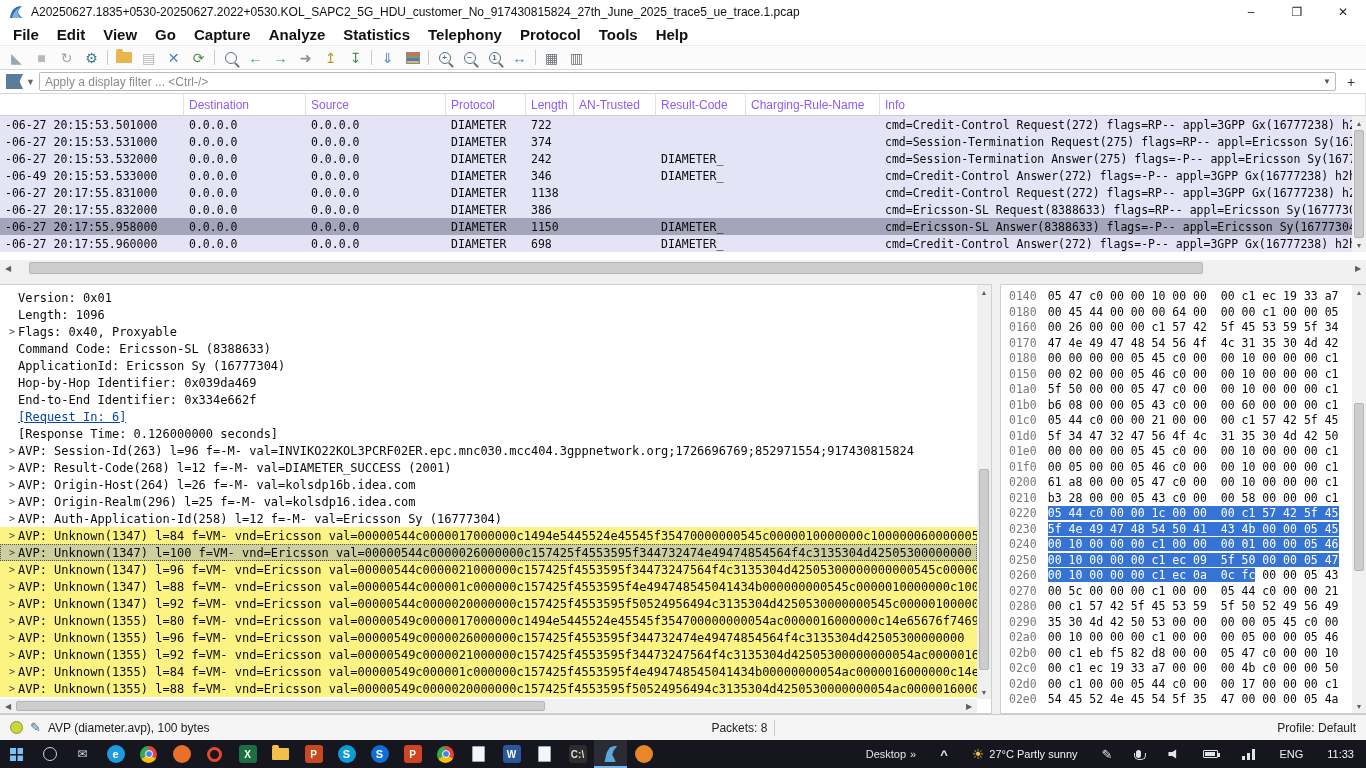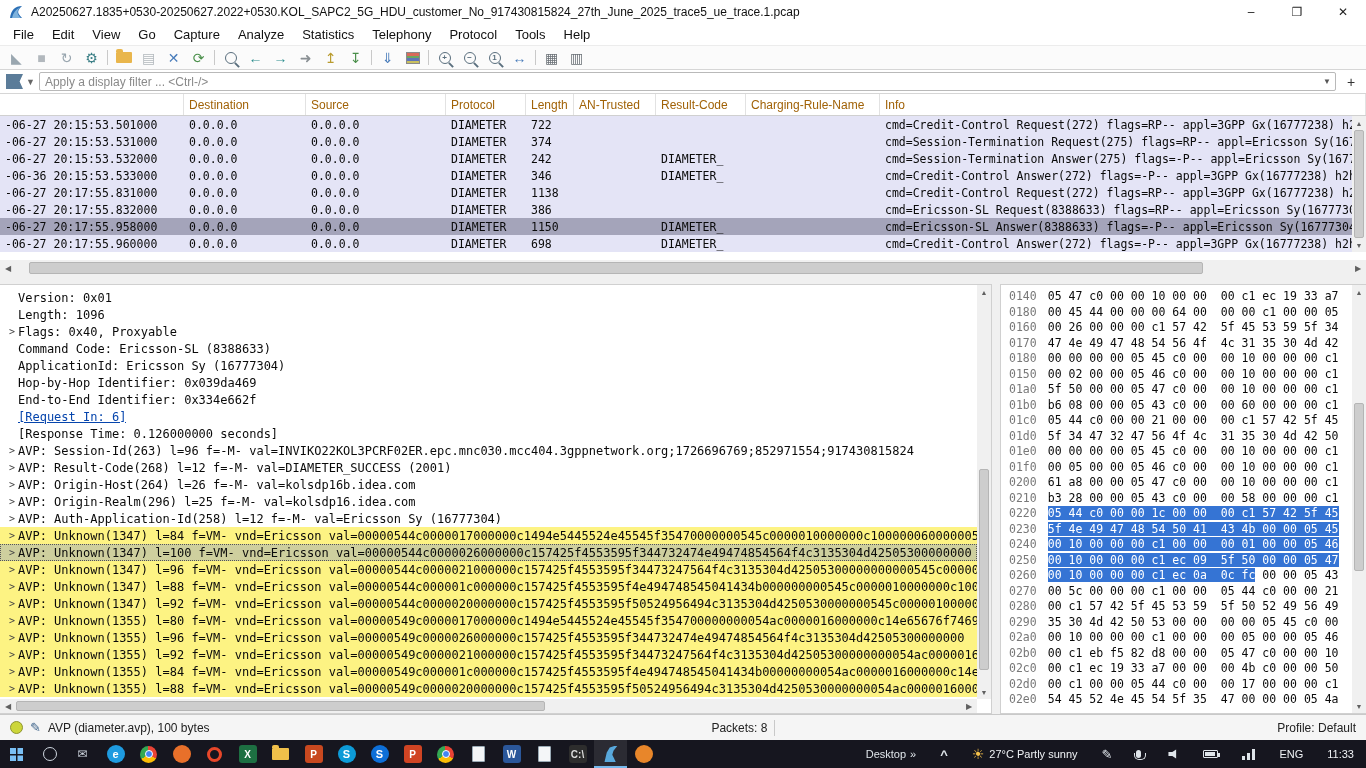--- a/index.html
+++ b/index.html
@@ -7,21 +7,21 @@
 
   
   .titlebar { height:24px; display:flex; align-items:center; background:#fff; padding-left:8px; }
   .app-icon svg { display:block; }
   .title-text { font-size:12px; color:#111; margin-left:7px; white-space:nowrap; overflow:hidden; flex:1; }
   .win-controls { display:flex; height:24px; }
   .wc { width:46px; display:flex; align-items:center; justify-content:center; font-size:12px; color:#222; }
 
   
   .menubar { height:21px; display:flex; align-items:center; background:#fff; padding-left:4px; }
-  .menu-item { font-size:13px; color:#111; padding:2px 9px; }
+  .menu-item { font-size:15px; color:#111; padding:2px 9px;font-weight:bold; }
 
   
   .toolbar { height:25px; background:#fbfbfb; border-top:1px solid #ececec; border-bottom:1px solid #d6d6d6; display:flex; align-items:center; padding-left:4px; }
   .tbtn { width:25px; height:22px; display:flex; align-items:center; justify-content:center; font-size:14px; position:relative; }
   .tglyph { line-height:1; }
   .tbtn.tsep { width:7px; }
   .tbtn.tsep::before { content:""; width:1px; height:15px; background:#c9c9c9; }
   .tbtn.folder-ic .tglyph { width:16px; height:11px; background:#e9b64c; border-radius:1px; position:relative; }
   .tbtn.folder-ic .tglyph::before { content:""; position:absolute; top:-3px; left:0; width:7px; height:3px; background:#e9b64c; border-radius:2px 2px 0 0; }
   .tbtn.mag .tglyph { width:12px; height:12px; border:1.6px solid #5a6f7e; border-radius:50%; font-size:8px; color:#5a6f7e; display:flex; align-items:center; justify-content:center; font-weight:bold; }
@@ -35,21 +35,21 @@
   .fb-input-wrap { flex:1; height:19px; position:relative; display:flex; align-items:center; }
   .fb-input { width:100%; height:19px; border:1px solid #b9b9b9; border-radius:2px; font-size:12px; padding:0 18px 0 5px; color:#222; font-family:"Liberation Sans",sans-serif; }
   .fb-input::placeholder { color:#8a8a8a; }
   .fb-caret { position:absolute; right:5px; font-size:8px; color:#555; }
   .fb-plus { width:22px; height:19px; display:flex; align-items:center; justify-content:center; font-size:14px; color:#333; border:1px solid transparent; margin-left:4px; }
 
   
   .plist { position:relative; background:#fff; }
   .pgrid { display:grid; grid-template-columns:184px 122px 140px 80px 48px 82px 90px 134px 1fr; }
   .plist-header { height:22px; border-bottom:1px solid #d0d0d0; background:#fff; }
-  .hcell { font-size:12px; color:#a16207; padding:4px 0 0 5px; border-right:1px solid #e2e2e2; overflow:hidden; white-space:nowrap; }
+  .hcell { font-size:12px; color:#8b5cf6; padding:4px 0 0 5px; border-right:1px solid #e2e2e2; overflow:hidden; white-space:nowrap; }
   .plist-rows { height:136px; overflow:hidden; position:relative; }
   .prow { height:17px; background:#e4e4f6; font-family:"DejaVu Sans Mono",monospace; font-size:11.5px; color:#0a0a0a; align-items:center; white-space:nowrap; }
   .prow.selected { background:#a4a4ba; }
   .pcell { padding-left:5px; overflow:hidden; }
   .pcell.c-len { text-align:left; padding-right:8px; }
   .plist-gap { height:8px; background:#fff; }
 
   
   .sb-h { height:16px; background:#f0f0f0; display:flex; align-items:center; position:relative; }
   .sb-h .arrow { width:16px; text-align:center; font-size:8px; color:#606060; }
@@ -325,21 +325,21 @@
         <span class="pcell">0.0.0.0</span>
         <span class="pcell">DIAMETER</span>
         <span class="pcell c-len">242</span>
         <span class="pcell"></span>
         <span class="pcell">DIAMETER_</span>
         <span class="pcell"></span>
         <span class="pcell">cmd=Session-Termination Answer(275) flags=-P-- appl=Ericsson Sy(16777</span>
       </div>
 
       <div class="prow pgrid">
-        <span class="pcell">-06-36 20:15:53.533000</span>
+        <span class="pcell">-06-49 20:15:53.533000</span>
         <span class="pcell">0.0.0.0</span>
         <span class="pcell">0.0.0.0</span>
         <span class="pcell">DIAMETER</span>
         <span class="pcell c-len">346</span>
         <span class="pcell"></span>
         <span class="pcell">DIAMETER_</span>
         <span class="pcell"></span>
         <span class="pcell">cmd=Credit-Control Answer(272) flags=-P-- appl=3GPP Gx(16777238) h2h</span>
       </div>
 

